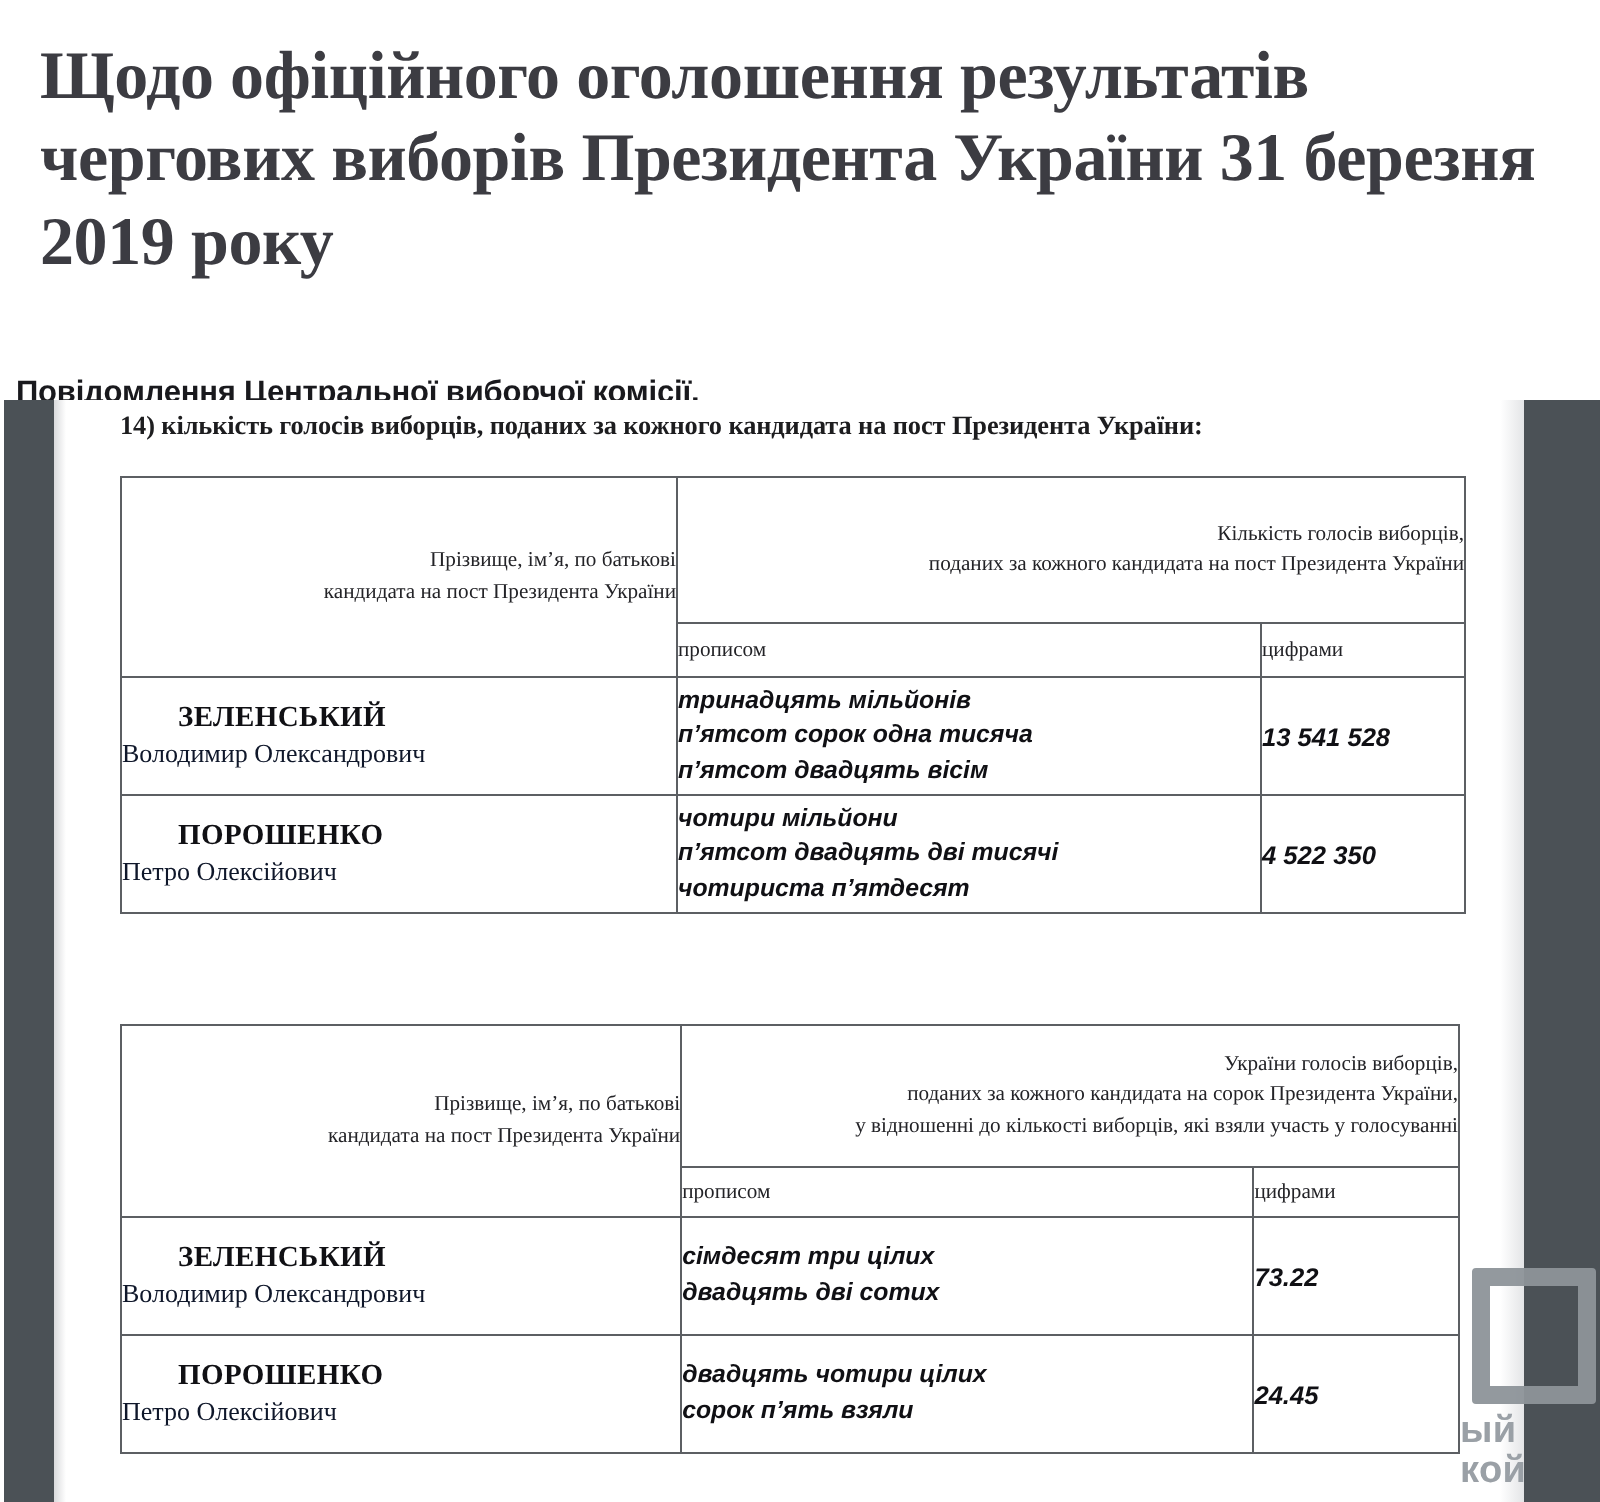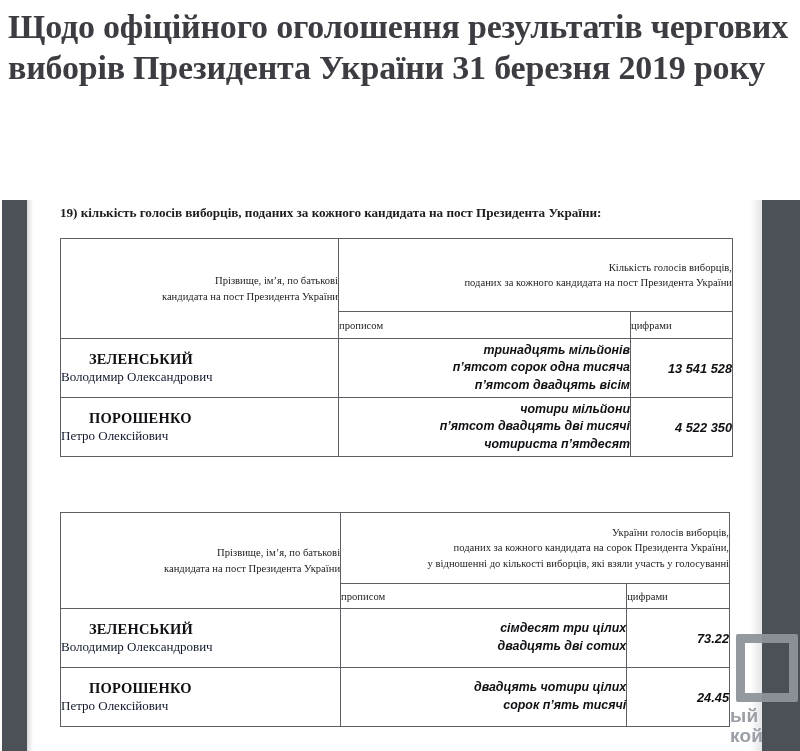--- a/index.html
+++ b/index.html
@@ -19,21 +19,21 @@
   
   .article-head {
     padding: 0 8px;
   }
   .headline {
     font-family: "Liberation Serif", serif;
     font-size: 34px;
     line-height: 1.22;
     font-weight: 700;
     color: #3c3c42;
-    margin: 0;
+    margin: 12px;
     padding-top: 6px;
     letter-spacing: -0.2px;
   }
   .subtitle {
     font-family: "Liberation Sans", sans-serif;
     font-size: 15.5px;
     font-weight: 700;
     color: #19191d;
     margin: 0;
     padding-top: 34px;
@@ -175,50 +175,50 @@
     color: #0f172a;
   }
   .words-cell {
     font-family: "Liberation Sans", sans-serif;
     font-style: italic;
     font-weight: 700;
     font-size: 12.4px;
     line-height: 1.42;
     padding: 7px 0 7px 12px;
     color: #101014;
-    text-align: right;
   }
   .words-cell span { display: block; }
   .digits-cell {
     font-family: "Liberation Sans", sans-serif;
     font-style: italic;
     font-weight: 700;
     font-size: 12.8px;
-    text-align: right;
+    text-align: left;
     color: #101014;
     padding: 6px 4px;
   }
   .r-tall td { height: 58px; }
 </style>
 </head>
 <body>
 
 <div class="article-head">
   <h1 class="headline">Щодо офіційного оголошення результатів чергових виборів Президента України 31 березня 2019 року</h1>
+  <p class="subtitle">Повідомлення Центральної виборчої комісії.</p>
 </div>
 
 <div class="scan-figure">
 
   <div class="scan-bar left"></div>
   <div class="scan-bar right"></div>
   <div class="scan-page"></div>
   <div class="page-edge-l"></div>
   <div class="page-edge-r"></div>
 
-  <div class="clause" id="clause-14">19) кількість голосів виборців, поданих за кожного кандидата на пост Президента України:</div>
+  <div class="clause" id="clause-14">14) кількість голосів виборців, поданих за кожного кандидата на пост Президента України:</div>
 
   <table class="doc-table" id="table-1">
     <colgroup>
       <col class="col-name">
         <col class="col-words">
         <col class="col-digits">
     </colgroup>
     <tbody>
       <tr>
         <td class="hdr-cell" rowspan="2">
@@ -299,21 +299,21 @@
         <td class="digits-cell">73.22</td>
       </tr>
 
       <tr class="r-tall">
         <td class="name-cell">
           <span class="name-surname">ПОРОШЕНКО</span>
           <span class="name-given">Петро Олексійович</span>
         </td>
         <td class="words-cell">
           <span>двадцять чотири цілих</span>
-          <span>сорок п’ять тисячі</span>
+          <span>сорок п’ять взяли</span>
         </td>
         <td class="digits-cell">24.45</td>
       </tr>
     </tbody>
   </table>
 
   <div class="watermark">
     <div class="wm-box"></div>
     <div class="wm-line">ый</div>
     <div class="wm-line">кой</div>

